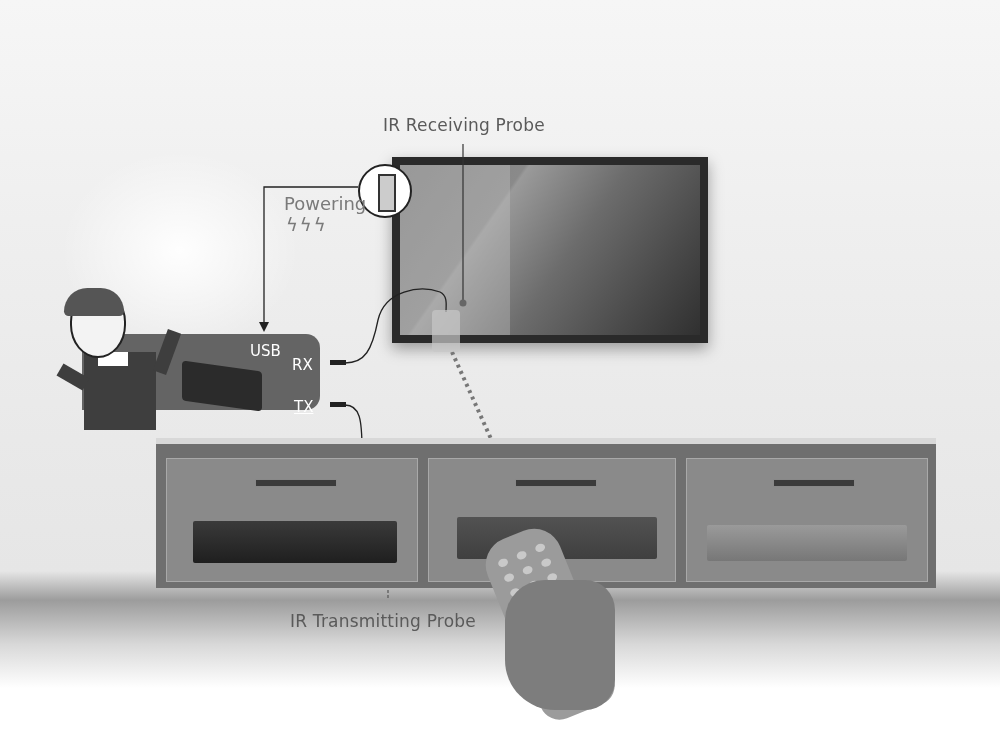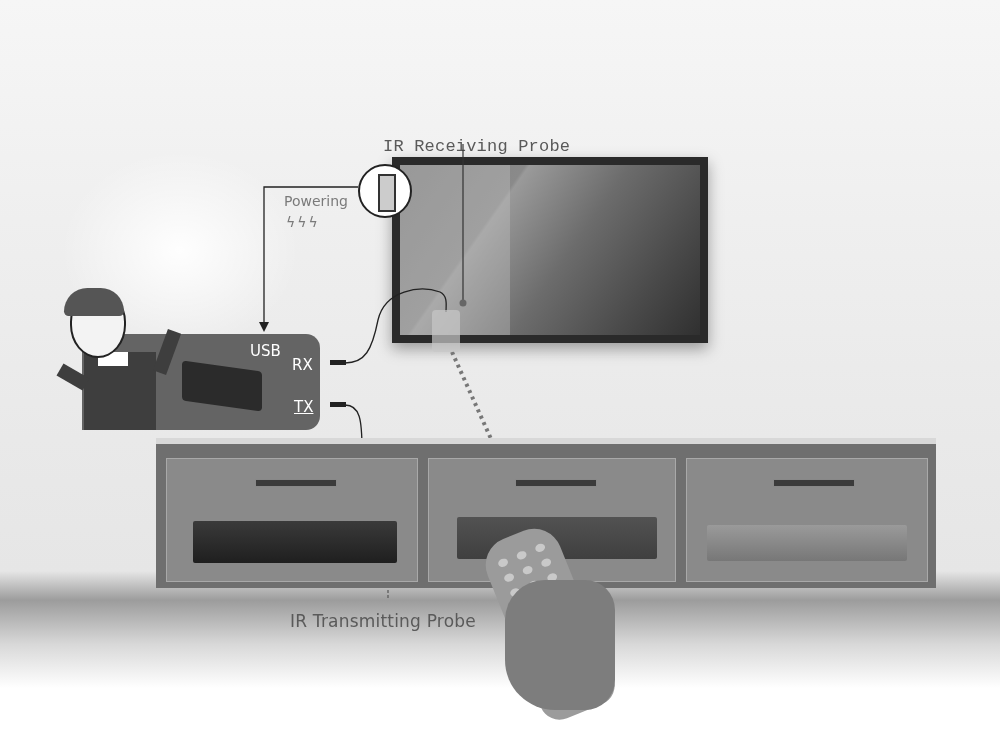--- a/index.html
+++ b/index.html
@@ -3,21 +3,21 @@
 <meta charset="utf-8">
 <style>
   html, body { margin:0; padding:0; }
   body {
     width:1000px; height:732px; position:relative; overflow:hidden;
     font-family:"DejaVu Sans", sans-serif;
     background: linear-gradient(180deg, #f6f6f6 0%, #efefef 30%, #e9e9e9 60%, #e6e6e6 78%, #9c9c9c 82%, #d8d8d8 88%, #ffffff 94%, #ffffff 100%);
   }
   .abs { position:absolute; }
   .label { color:#5a5a5a; font-size:17px; letter-spacing:0.2px; white-space:nowrap; }
-  .label-small { color:#7a7a7a; font-size:14px; white-space:nowrap; }
+  .label-small { color:#7a7a7a; font-size:18px; white-space:nowrap; }
   .white-label { color:#fff; font-size:15px; white-space:nowrap; }
   .glow { background: radial-gradient(ellipse at center, rgba(255,255,255,0.95) 0%, rgba(255,255,255,0) 70%); }
 
   
   .tv {
     left:392px; top:157px; width:316px; height:186px;
     background:#2a2a2a; box-shadow: 0 6px 14px rgba(0,0,0,0.35);
   }
   .tv-screen {
     left:8px; top:8px; right:8px; bottom:8px;
@@ -30,21 +30,21 @@
 
   
   .console { left:156px; top:444px; width:780px; height:144px; background:#6f6f6f; }
   .console-top { left:156px; top:438px; width:780px; height:8px; background:#d8d8d8; }
   .bay { top:14px; height:122px; background:#8a8a8a; border:1px solid #a9a9a9; }
   .drawer-handle { height:6px; width:80px; background:#3b3b3b; border:1px solid #888; }
   .device { height:42px; background: linear-gradient(180deg,#3a3a3a,#1f1f1f); border-radius:2px; }
 
   
   .panel {
-    left:82px; top:334px; width:238px; height:96px; background:#646464;
+    left:82px; top:334px; width:238px; height:76px; background:#646464;
     border-radius:0 14px 14px 0;
   }
   .ext-box {
     left:100px; top:32px; width:80px; height:40px; background:#2b2b2b;
     transform: skewY(8deg); border-radius:4px;
   }
 
   .wire { stroke:#222; stroke-width:1.3; fill:none; }
   .arrow-line { stroke:#222; stroke-width:1.3; fill:none; }
 
@@ -80,21 +80,21 @@
   }
   .person-collar { left:98px; top:352px; width:30px; height:14px; background:#fff; }
   .person-arm-r { left:160px; top:330px; width:14px; height:44px; background:#3e3e3e; transform:rotate(20deg); }
   .person-arm-l { left:58px; top:370px; width:30px; height:14px; background:#3e3e3e; transform:rotate(30deg); }
 </style>
 </head>
 <body>
 
 <div class="abs glow" style="left:60px; top:150px; width:240px; height:200px;"></div>
 
-<div class="abs label" style="left:383px; top:137px;font-family:Liberation Mono, monospace;">IR Receiving Probe</div>
+<div class="abs label" style="left:383px; top:115px;">IR Receiving Probe</div>
 
 <div class="abs tv">
   <div class="abs tv-screen">
     <div class="abs tv-glare"></div>
   </div>
 </div>
 
 <svg class="abs" style="left:0; top:0;" width="1000" height="732">
 
   <line x1="463" y1="144" x2="463" y2="302" stroke="#333" stroke-width="1.2"></line>

